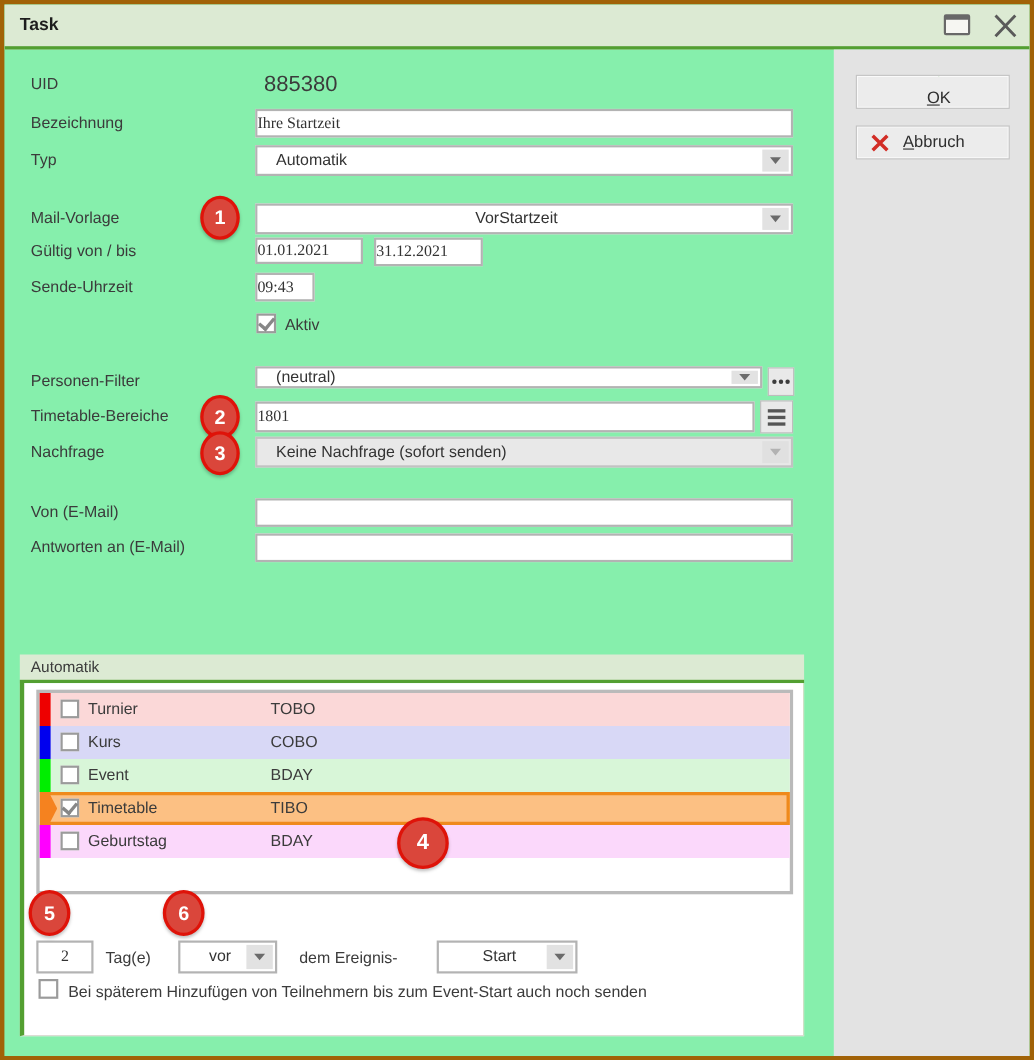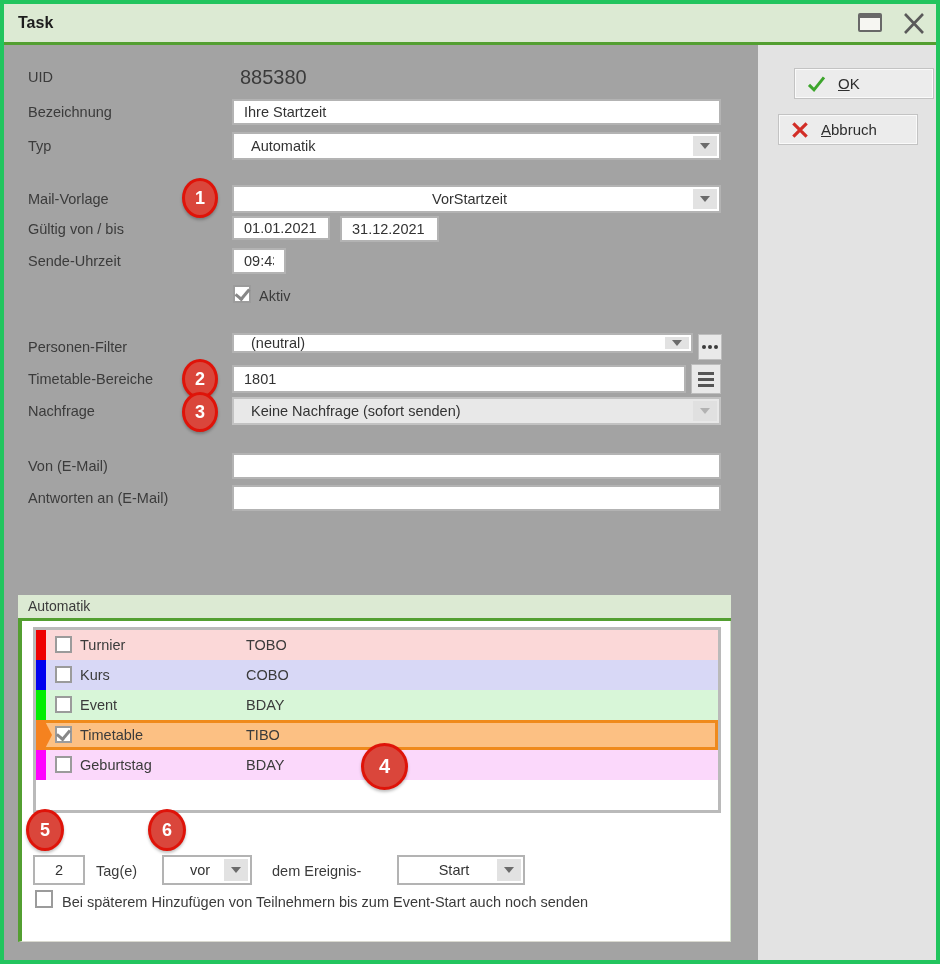--- a/index.html
+++ b/index.html
@@ -1,19 +1,19 @@
 <!DOCTYPE html>
 <html><head>
 <meta charset="utf-8">
 <style>
   * { box-sizing: border-box; margin: 0; padding: 0; }
   body { background:#fff; font-family:"Liberation Sans", sans-serif; }
   #win {
     position: relative; width: 940px; height: 964px;
-    border: 4px solid #22c55e; background: #a3a3a3; overflow: hidden;
+    border: 4px solid #a16207; background: #86efac; overflow: hidden;
     color:#3b3b3b;
   }
   
   .titlebar {
     position:absolute; left:0; top:0; width:932px; height:41px;
     background:#dcead3; border-bottom:3px solid #539f31;
   }
   .title { position:absolute; left:14px; top:0; line-height:38px; font-size:16px; font-weight:bold; color:#1d1d1d; }
   .tb-btn { position:absolute; cursor:default; }
   .max-btn { left:854px; top:9px; width:26px; height:21px; }
@@ -21,28 +21,28 @@
   .close-btn { left:896px; top:6px; width:28px; height:27px; }
   
   .panel { position:absolute; left:754px; top:41px; width:178px; height:915px; background:#e3e3e3; }
   .side-btn {
     position:absolute; width:140px; height:31px; background:#ececec;
     border:1px solid #c3c3c3; box-shadow: inset 0 0 0 1px #fafafa;
     display:flex; align-items:center; gap:11px; padding-left:11px;
     font-size:15px; color:#2e2e2e; cursor:default;
   }
   .side-btn .u { text-decoration:underline; }
-  .btn-ok { left:790px; top:64px; }
+  .btn-ok { left:774px; top:64px;flex-direction:column; }
   .btn-cancel { left:774px; top:110px; }
   
   .lbl { position:absolute; left:24px; font-size:14.5px; color:#3b3b3b; line-height:18px; white-space:nowrap; }
   .val { position:absolute; font-size:20px; color:#3b3b3b; line-height:18px; }
   .txt {
     position:absolute; border:2px solid #b3b3b3; background:#fff; color:#333;
-    font-family:Liberation Sans, sans-serif; font-size:14.5px; padding:0 10px; outline:none;
+    font-family:Liberation Serif, serif; font-size:14.5px; padding:0 0; outline:none;
   }
   .combo {
     position:absolute; border:2px solid #b3b3b3; background:#fff;
     font-size:14.5px; color:#333;
   }
   .combo-val { position:absolute; left:0; right:30px; top:0; bottom:0; display:flex; align-items:center; padding-left:17px; white-space:nowrap; }
   .combo-val.center { justify-content:center; padding-left:16px; }
   .combo-btn {
     position:absolute; right:2px; top:2px; bottom:2px; width:24px;
     background:#e2e2e2; display:flex; align-items:center; justify-content:center;

